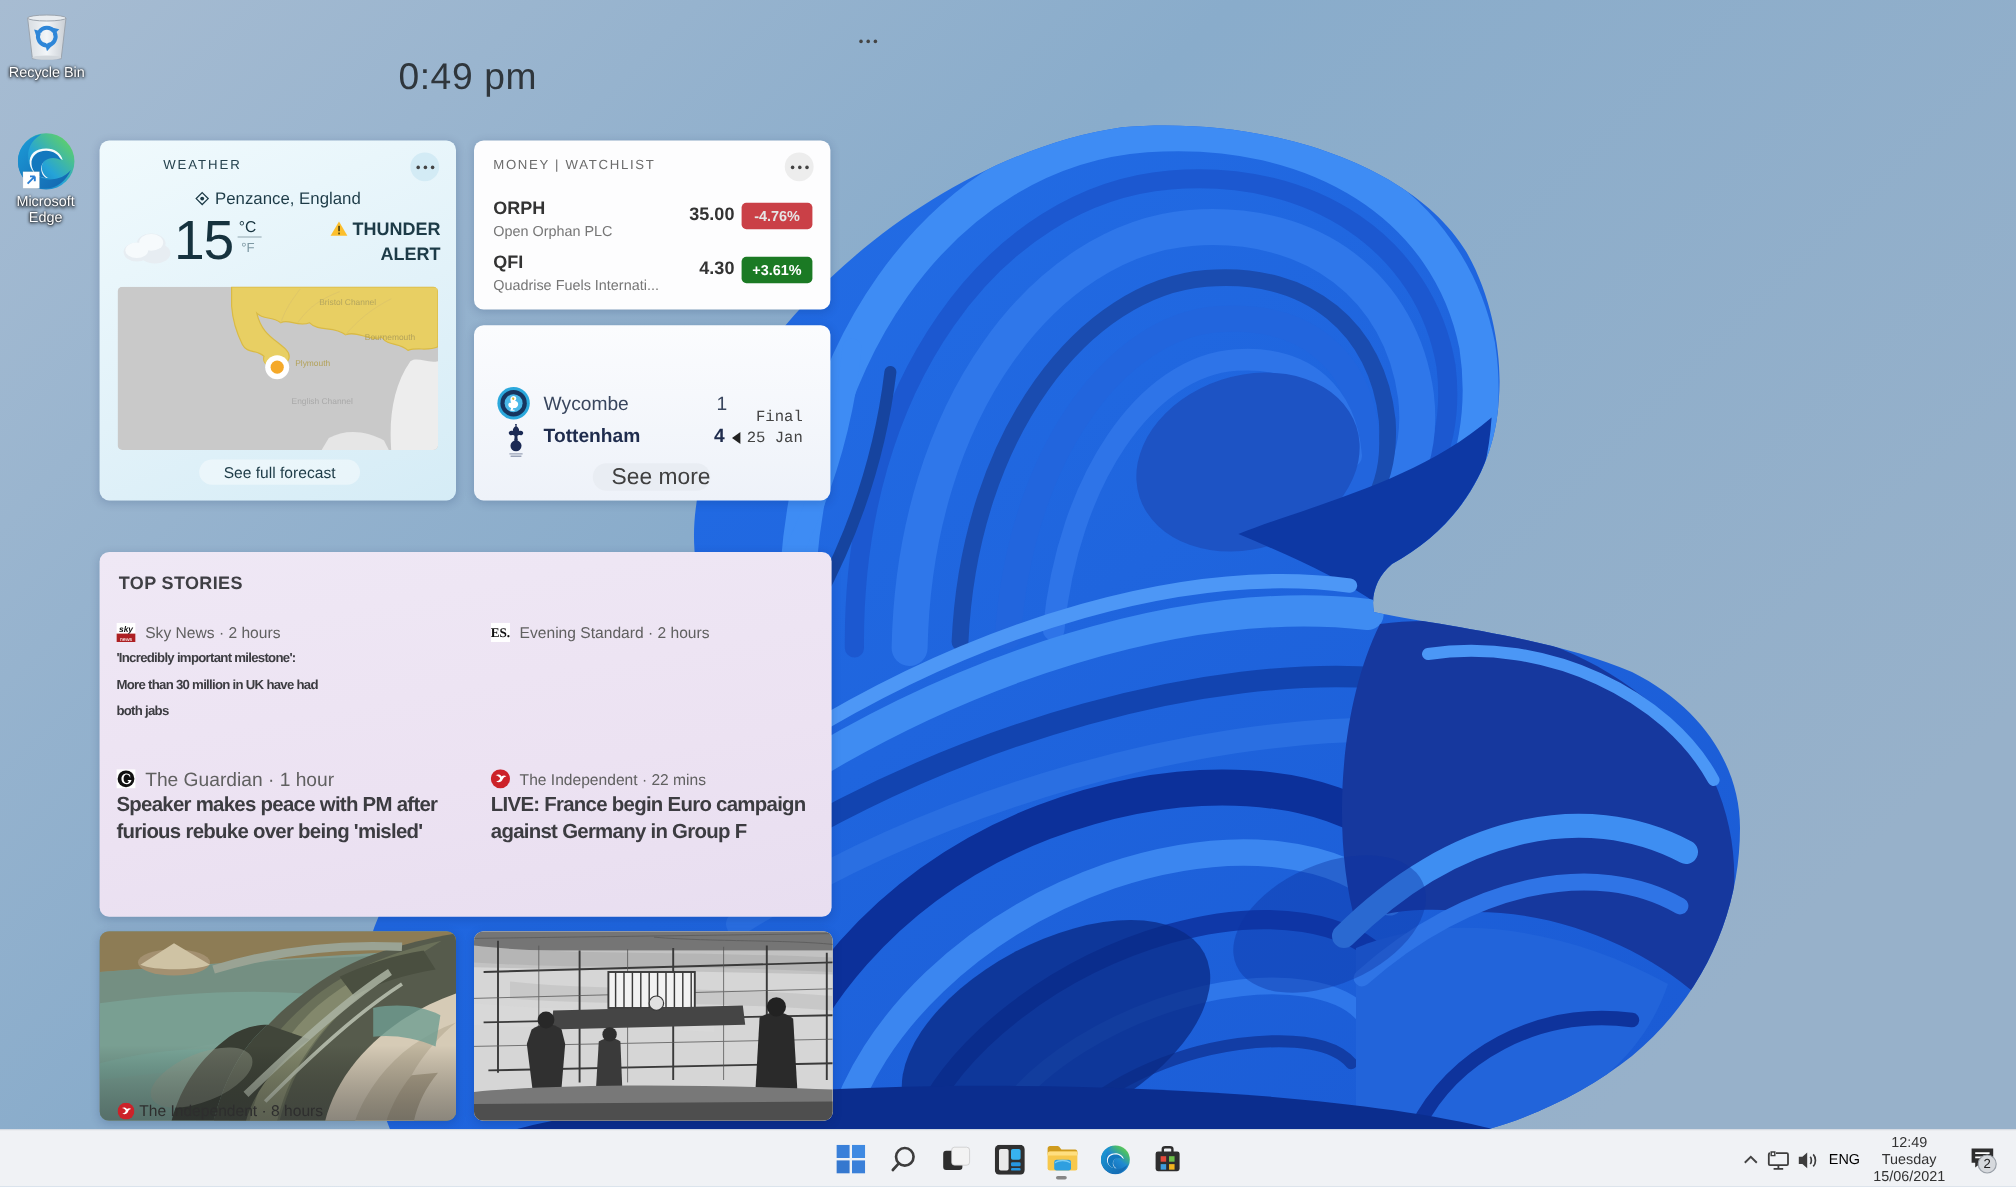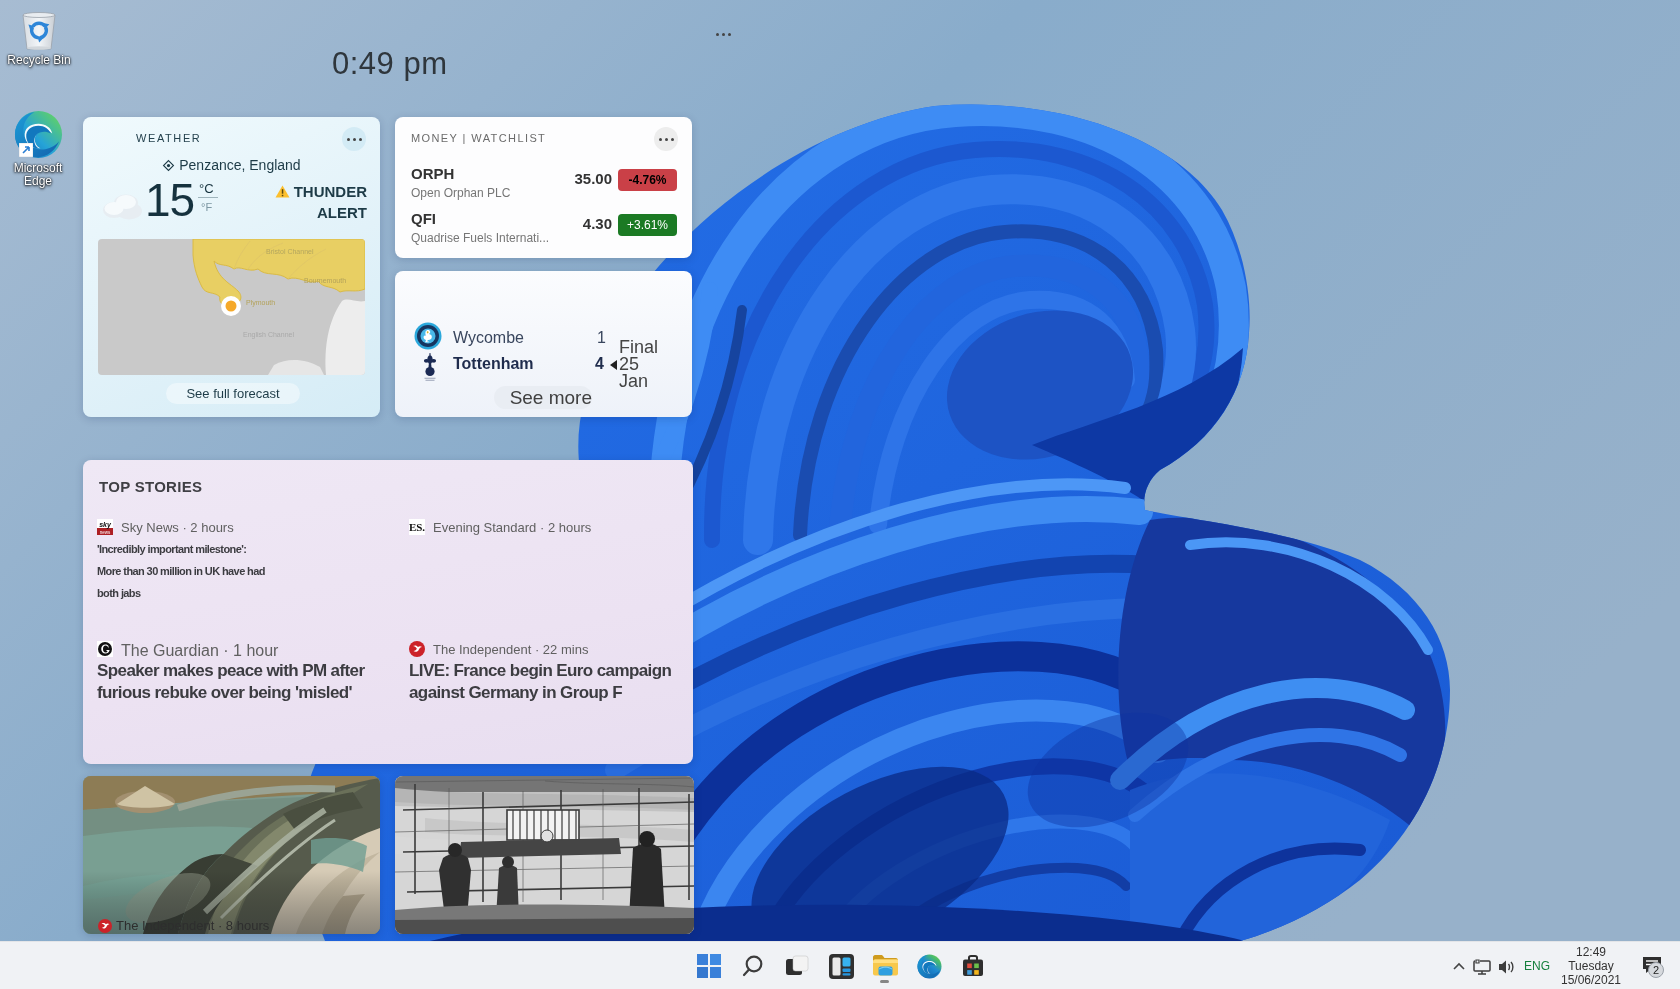--- a/index.html
+++ b/index.html
@@ -214,25 +214,25 @@
     <div class="dotsbtn" style="right:14px;top:10px;background:#ededed;">
         <div class="dots">
           <i></i>
           <i></i>
           <i></i>
         </div>
       </div>
     <div style="position:absolute;left:16px;top:48px;font-size:15px;font-weight:700;color:#333;">ORPH</div>
     <div style="position:absolute;left:16px;top:69px;font-size:12px;color:#767676;">Open Orphan PLC</div>
     <div style="position:absolute;right:80px;top:53px;font-size:15px;font-weight:700;color:#333;">35.00</div>
-    <div style="position:absolute;right:15px;top:52px;width:59px;height:22px;background:#ca4047;border-radius:4px;color:#000000;font-size:12px;font-weight:700;text-align:center;line-height:22px;">-4.76%</div>
+    <div style="position:absolute;right:15px;top:52px;width:59px;height:22px;background:#ca4047;border-radius:4px;color:#e5e5e5;font-size:12px;font-weight:700;text-align:center;line-height:22px;">-4.76%</div>
     <div style="position:absolute;left:16px;top:93px;font-size:15px;font-weight:700;color:#333;">QFI</div>
     <div style="position:absolute;left:16px;top:114px;font-size:12px;color:#767676;">Quadrise Fuels Internati...</div>
     <div style="position:absolute;right:80px;top:98px;font-size:15px;font-weight:700;color:#333;">4.30</div>
-    <div style="position:absolute;right:15px;top:97px;width:59px;height:22px;background:#1b7a24;border-radius:4px;color:#fff;font-size:12px;font-weight:400;text-align:center;line-height:22px;">+3.61%</div>
+    <div style="position:absolute;right:15px;top:97px;width:59px;height:22px;background:#1b7a24;border-radius:4px;color:#fff;font-size:12px;font-weight:700;text-align:center;line-height:22px;">+3.61%</div>
   </div>
 
   <div class="card" id="sports" style="left:395px;top:271px;width:297px;height:146px;background:linear-gradient(180deg,#fbfcfe 0%,#eef2f9 100%);">
     <svg width="28" height="28" viewBox="0 0 28 28" style="position:absolute;left:19px;top:51px;">
       <circle cx="14" cy="14" r="13.5" fill="#2ba8dc"></circle>
       <circle cx="14" cy="14" r="11" fill="#16355f"></circle>
       <circle cx="14" cy="14" r="7.5" fill="#49b8e8"></circle>
       <path fill="#fff" d="M 12.5,8.5 C 14,7.5 16,8.2 16.2,9.8 C 16.3,10.8 15.8,11.5 15,12 C 16.8,12.3 18,13.6 17.8,15.2 C 17.6,17 15.8,18.2 13.8,18 L 13.2,19.5 L 14.8,19.5 L 14.8,20.3 L 11.2,20.3 L 12,18 C 10.4,17.6 9.4,16.4 9.6,15 C 9.8,13.8 11,13.2 12,13.8 C 11.3,12 10.8,9.8 12.5,8.5 Z"></path>
       <path fill="#d8b430" d="M 12.8,9.5 C 13.5,9 14.5,9.3 14.6,10.1 C 14.7,10.8 14.2,11.3 13.5,11.4 C 13,10.8 12.6,10.1 12.8,9.5 Z"></path>
     </svg>
@@ -240,21 +240,21 @@
     <div style="position:absolute;left:202px;top:58px;font-size:16px;color:#39465e;">1</div>
     <svg width="22" height="30" viewBox="0 0 22 30" style="position:absolute;left:24px;top:81px;">
       <path fill="#1b2a54" d="M 10.5,1.5 C 11.3,1 12,1.6 11.7,2.4 L 11.2,3 C 12.8,4 13.8,5.5 13.6,7.2 C 15.4,6.4 17.2,7.4 17,9 C 16.8,10.3 15.4,11 14,10.6 C 12.8,10.3 12.1,11 12.2,12.2 L 12.4,14.5 L 9.6,14.5 L 9.8,12.2 C 9.9,11 9.2,10.3 8,10.6 C 6.6,11 5.2,10.3 5,9 C 4.8,7.4 6.6,6.4 8.4,7.2 C 8.2,5.5 9.2,4 10.8,3 L 10.3,2.4 C 10,1.8 10.2,1.6 10.5,1.5 Z"></path>
       <circle cx="11" cy="19.5" r="4.6" fill="#1b2a54"></circle>
       <rect x="9.7" y="13.8" width="2.6" height="2.5" fill="#1b2a54"></rect>
       <path stroke="#9aa3b8" stroke-width="1.1" fill="none" d="M 5.5,26.3 L 16.5,26.3 M 6.5,28.2 L 15.5,28.2"></path>
     </svg>
     <div style="position:absolute;left:58px;top:84px;font-size:16px;font-weight:700;color:#1f2c4d;">Tottenham</div>
     <div style="position:absolute;left:200px;top:84px;font-size:16px;font-weight:700;color:#1f2c4d;">4</div>
     <div style="position:absolute;left:215px;top:89px;width:0;height:0;border-top:5px solid transparent;border-bottom:5px solid transparent;border-right:7px solid #222;"></div>
-    <div style="position:absolute;left:224px;top:68px;width:50px;text-align:left;font-size:18px;color:#444;line-height:17px;">Final<br>25 Jan</div>
+    <div style="position:absolute;left:224px;top:68px;width:50px;text-align:right;font-size:13px;color:#444;line-height:17px;font-family:Liberation Mono, monospace;">Final<br>25 Jan</div>
     <div style="position:absolute;left:99px;top:115px;width:98px;height:23px;border-radius:12px;background:#e9edf3;text-align:right;font-size:19px;color:#404040;line-height:23px;">See more</div>
   </div>
 
   <div class="card" id="stories" style="left:83px;top:460px;width:610px;height:304px;background:linear-gradient(170deg,#efe8f5 0%,#ece2f2 60%,#e8def0 100%);">
     <div style="position:absolute;left:16px;top:18px;font-size:15px;font-weight:700;color:#3f3f44;letter-spacing:0.3px;">TOP STORIES</div>
 
     <div style="position:absolute;left:14px;top:59px;width:16px;height:16px;">
       <svg width="16" height="16" viewBox="0 0 16 16">
           <rect width="16" height="16" fill="#fff"></rect>
           <rect y="9" width="16" height="7" fill="#ad1f23"></rect>
@@ -457,21 +457,21 @@
       <line x1="10" y1="13" x2="10" y2="16" stroke="#3d3d3d" stroke-width="1.5"></line>
       <line x1="6" y1="16" x2="14" y2="16" stroke="#3d3d3d" stroke-width="1.5"></line>
       <rect x="3" y="1" width="5" height="5" fill="#f0f2f5"></rect>
       <path d="M 4,2 L 7,2 L 7,5 L 4,5 Z" fill="none" stroke="#3d3d3d" stroke-width="1.2"></path>
     </svg>
     <svg width="20" height="18" viewBox="0 0 20 18" style="position:absolute;left:1497px;top:16px;">
       <path fill="#3d3d3d" d="M 2,6 L 5,6 L 9,2.5 L 9,15.5 L 5,12 L 2,12 Z"></path>
       <path fill="none" stroke="#3d3d3d" stroke-width="1.4" d="M 11.5,6 C 12.8,7.5 12.8,10.5 11.5,12"></path>
       <path fill="none" stroke="#3d3d3d" stroke-width="1.4" d="M 14,4 C 16.5,6.5 16.5,11.5 14,14"></path>
     </svg>
-    <div style="position:absolute;left:1524px;top:17px;font-size:12px;color:#15803d;">ENG</div>
+    <div style="position:absolute;left:1524px;top:17px;font-size:12px;color:#000000;">ENG</div>
     <div style="position:absolute;left:1556px;top:3px;width:70px;text-align:center;font-size:12px;color:#333;line-height:14px;">12:49<br>Tuesday<br>15/06/2021</div>
     <svg width="22" height="22" viewBox="0 0 22 22" style="position:absolute;left:1641px;top:13px;">
       <path fill="#2e2e2e" d="M 2,2 L 20,2 L 20,14 L 10,14 L 5,18 L 5,14 L 2,14 Z"></path>
       <line x1="5" y1="6" x2="17" y2="6" stroke="#fff" stroke-width="1.4"></line>
       <line x1="5" y1="9.5" x2="17" y2="9.5" stroke="#fff" stroke-width="1.4"></line>
     </svg>
     <div style="position:absolute;left:1648px;top:20px;width:16px;height:16px;border-radius:50%;background:#d6d9dd;border:1px solid #9aa0a8;font-size:11px;color:#222;text-align:center;line-height:15px;">2</div>
   </div>
 </div>
 

